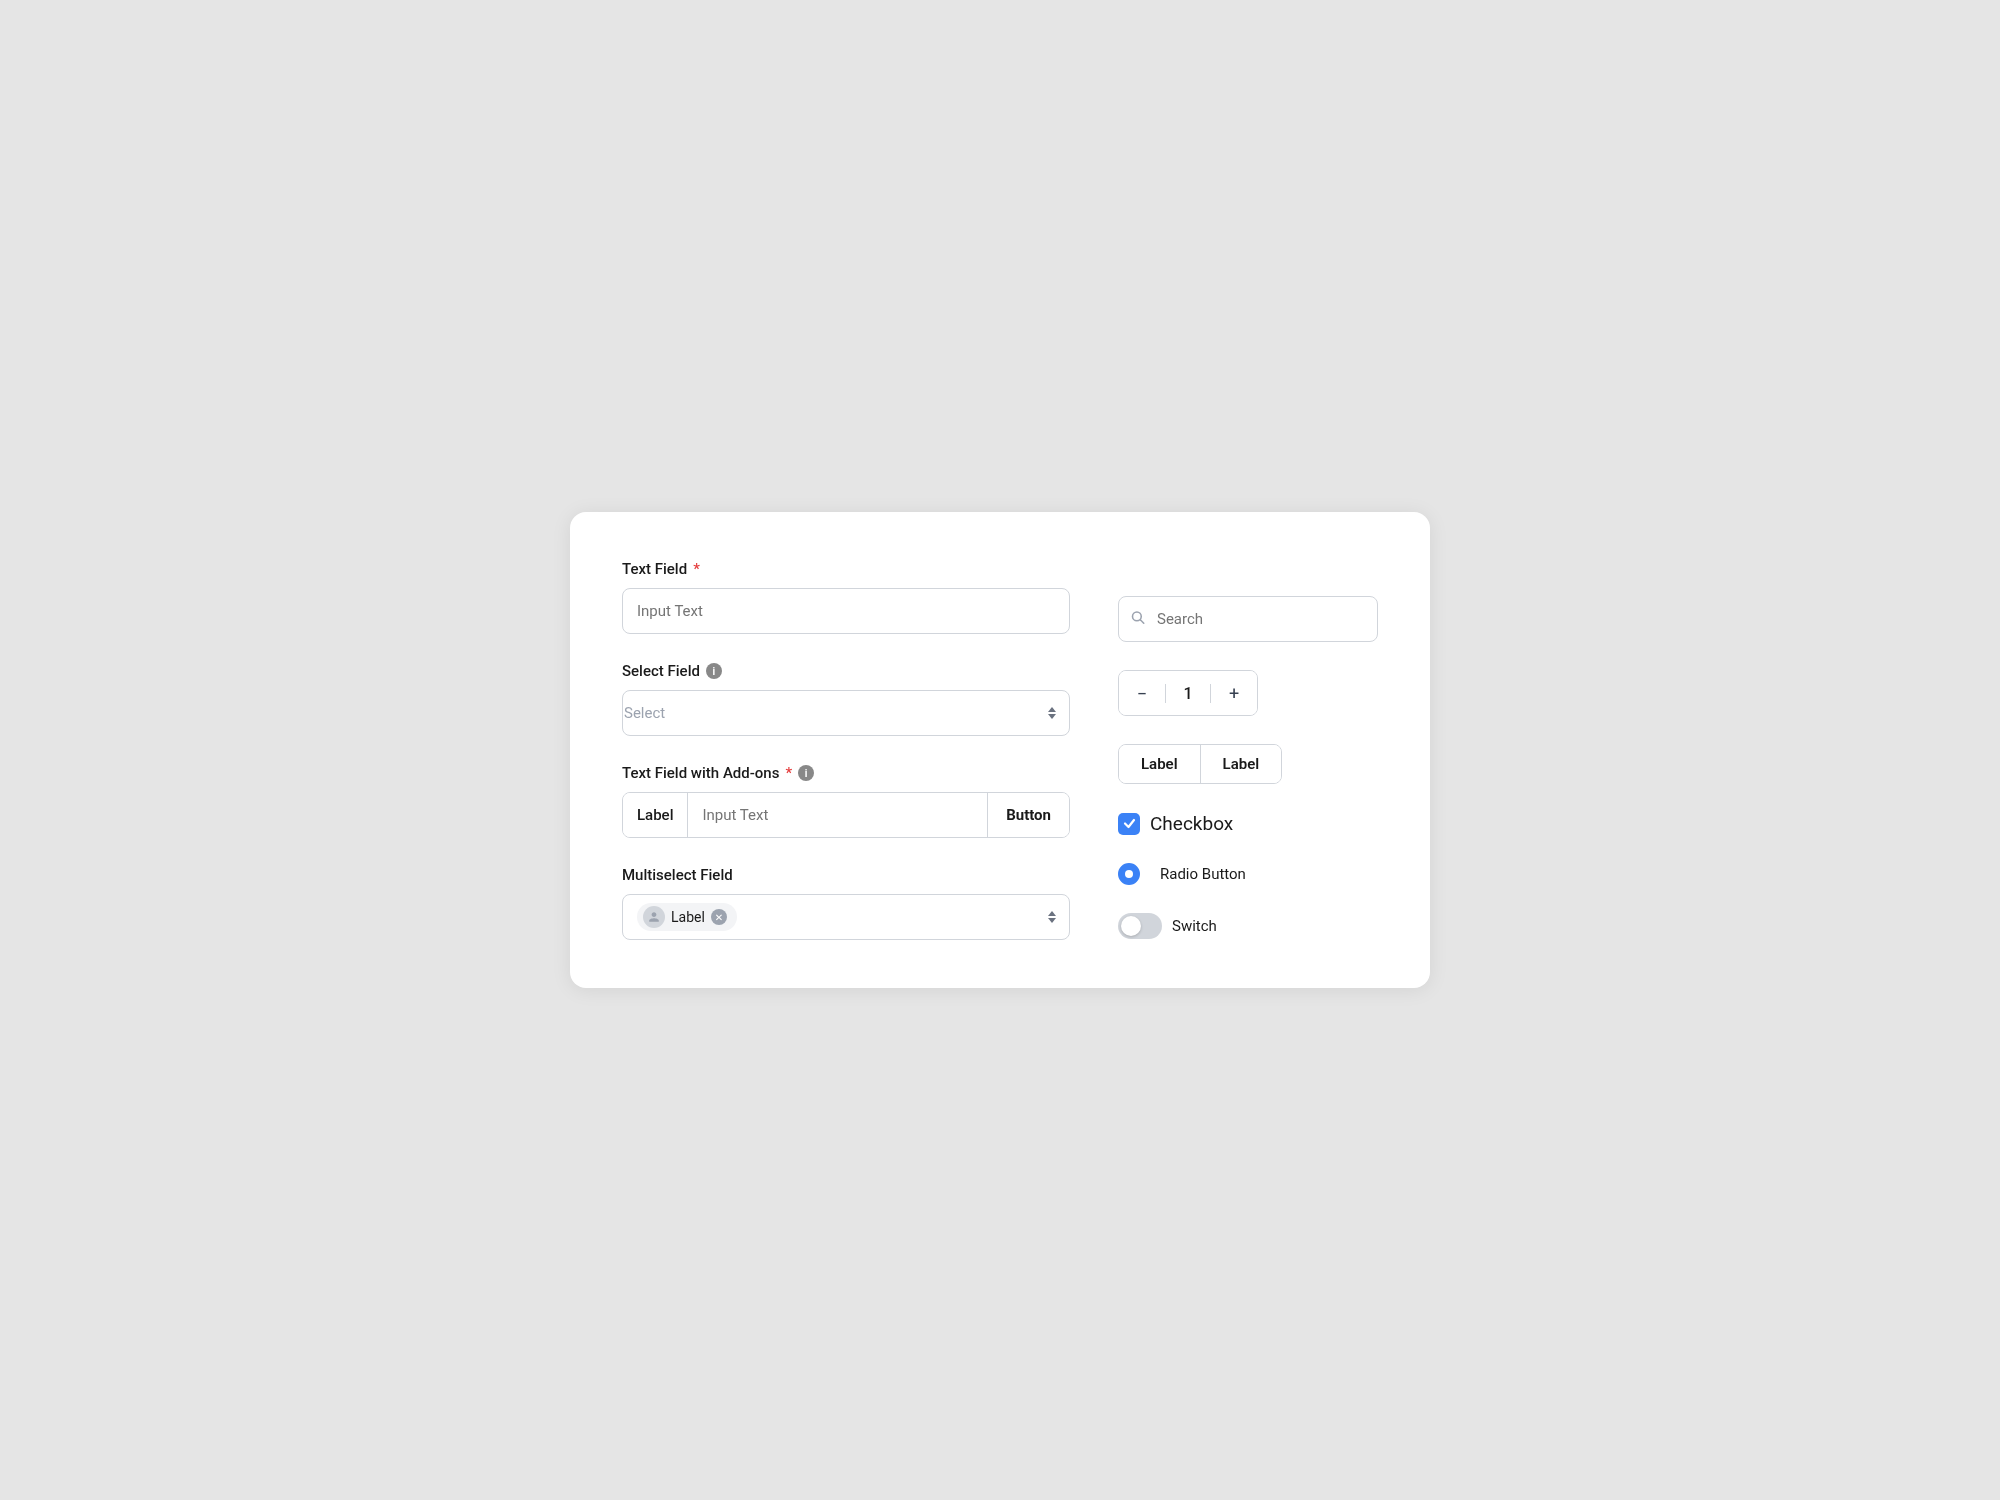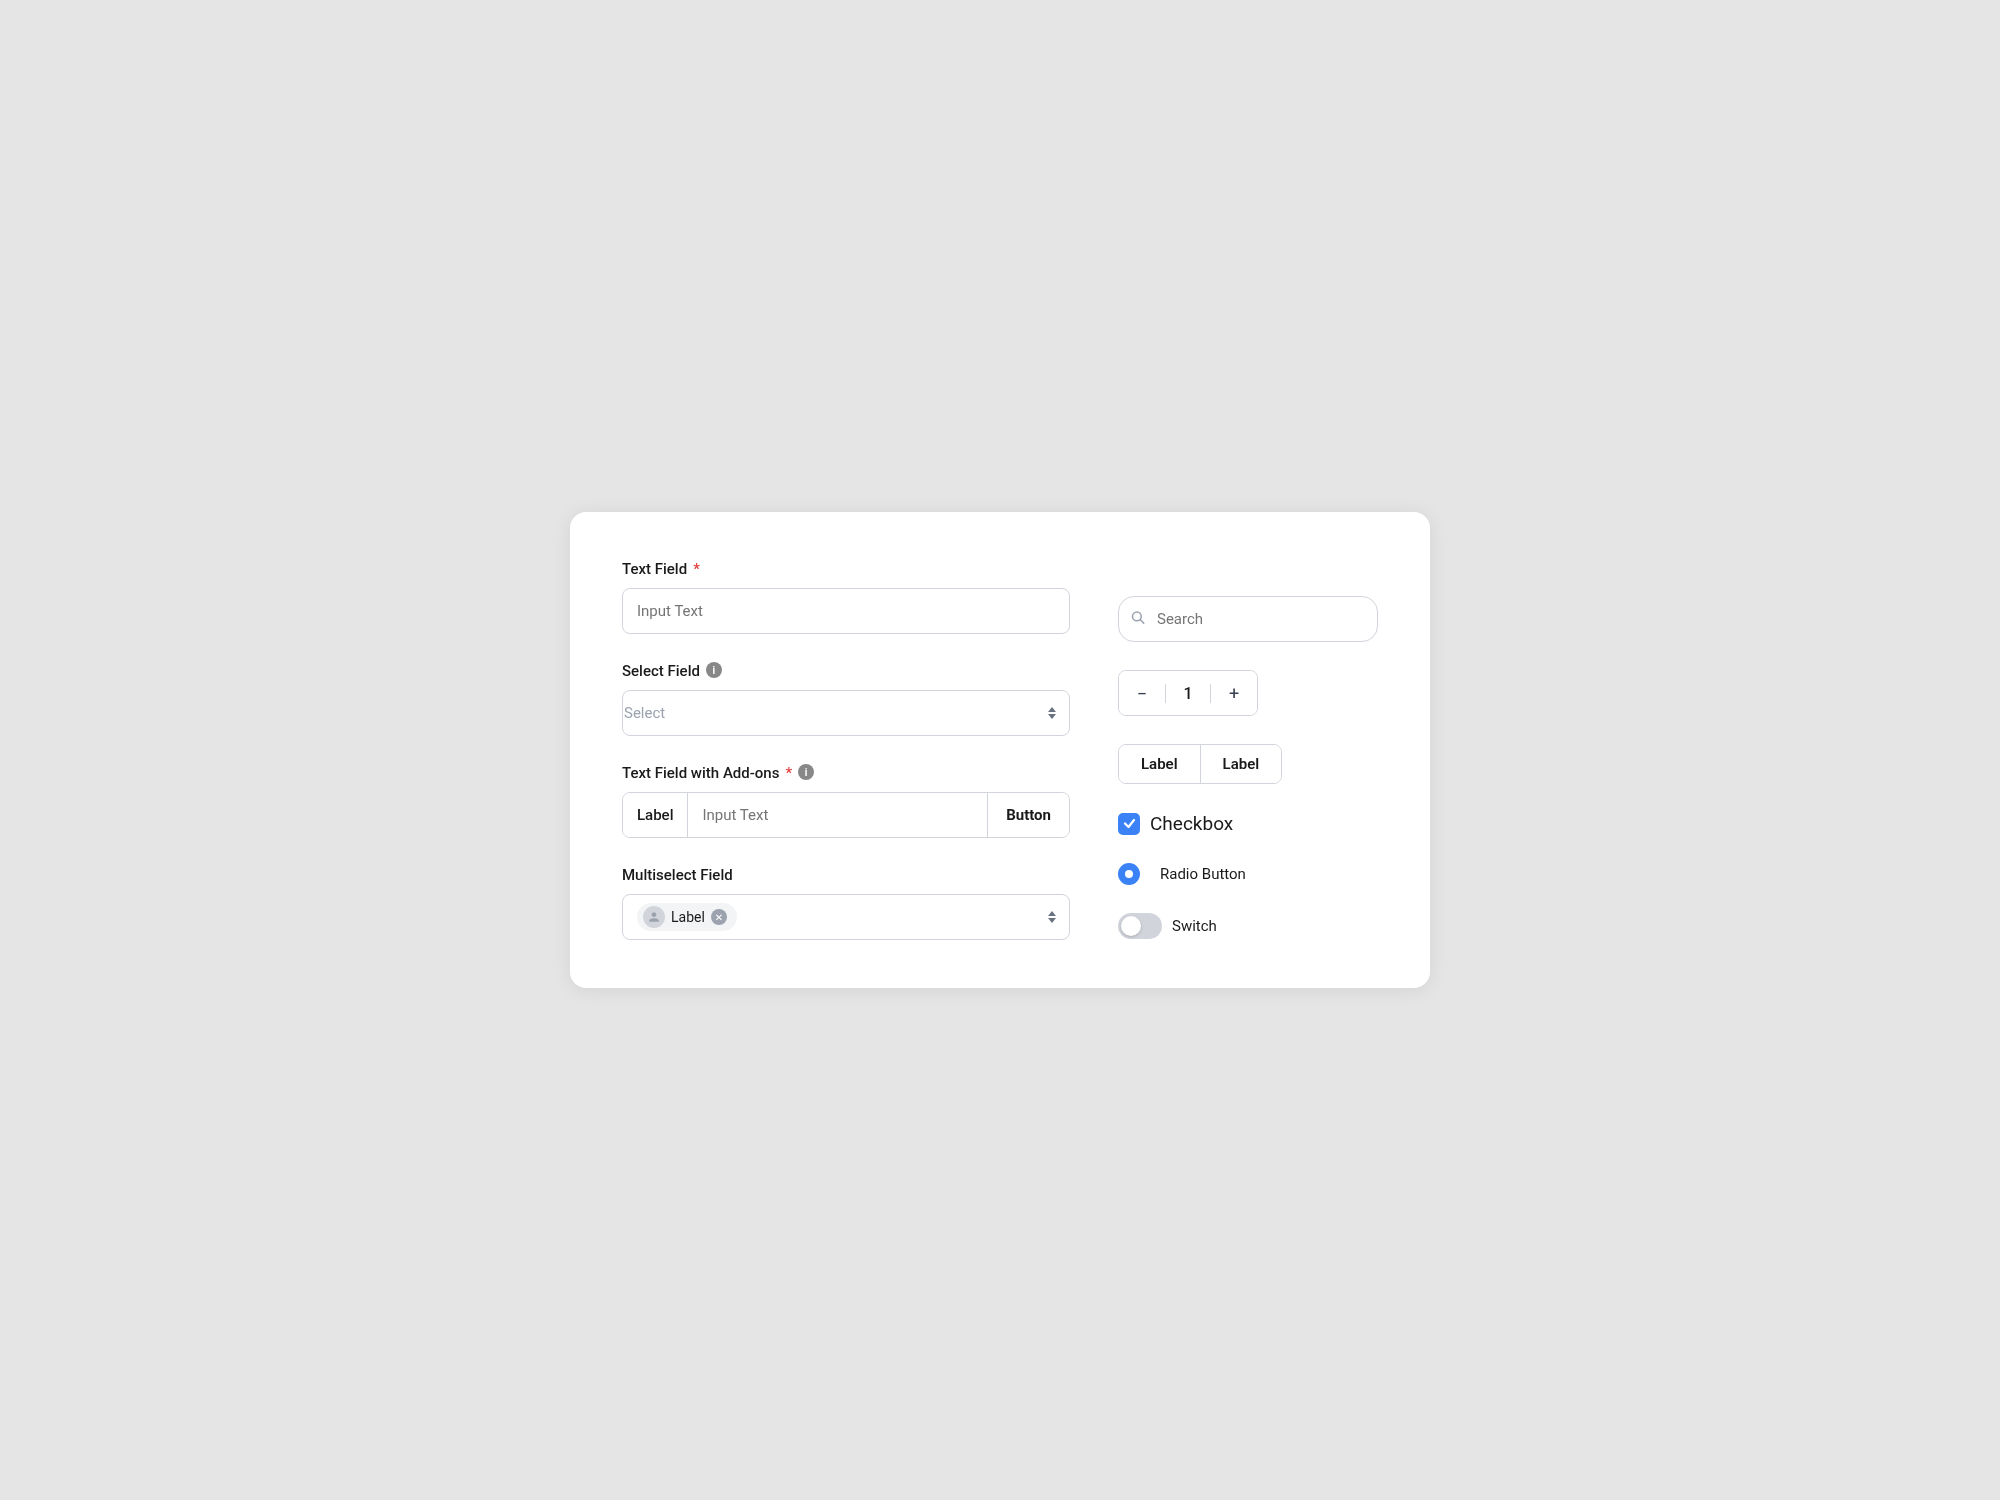--- a/index.html
+++ b/index.html
@@ -50,20 +50,21 @@
       display: flex;
       flex-direction: column;
       gap: 10px;
     }
 
     .field-label {
       font-size: 15px;
       font-weight: 500;
       color: #1a1a1a;
       display: flex;
+      align-items: center;
       gap: 6px;
     }
 
     .required-star {
       color: #e53e3e;
       font-size: 15px;
     }
 
     .info-icon {
       width: 16px;
@@ -271,21 +272,21 @@
       top: 50%;
       transform: translateY(-50%);
       color: #9ca3af;
       font-size: 15px;
     }
 
     .search-input {
       width: 100%;
       height: 46px;
       border: 1.5px solid #d1d5db;
-      border-radius: 16px;
+      border-radius: 8px;
       padding: 0 14px 0 38px;
       font-size: 15px;
       color: #9ca3af;
       outline: none;
       background: white;
     }
 
     .stepper {
       display: flex;
       align-items: center;

